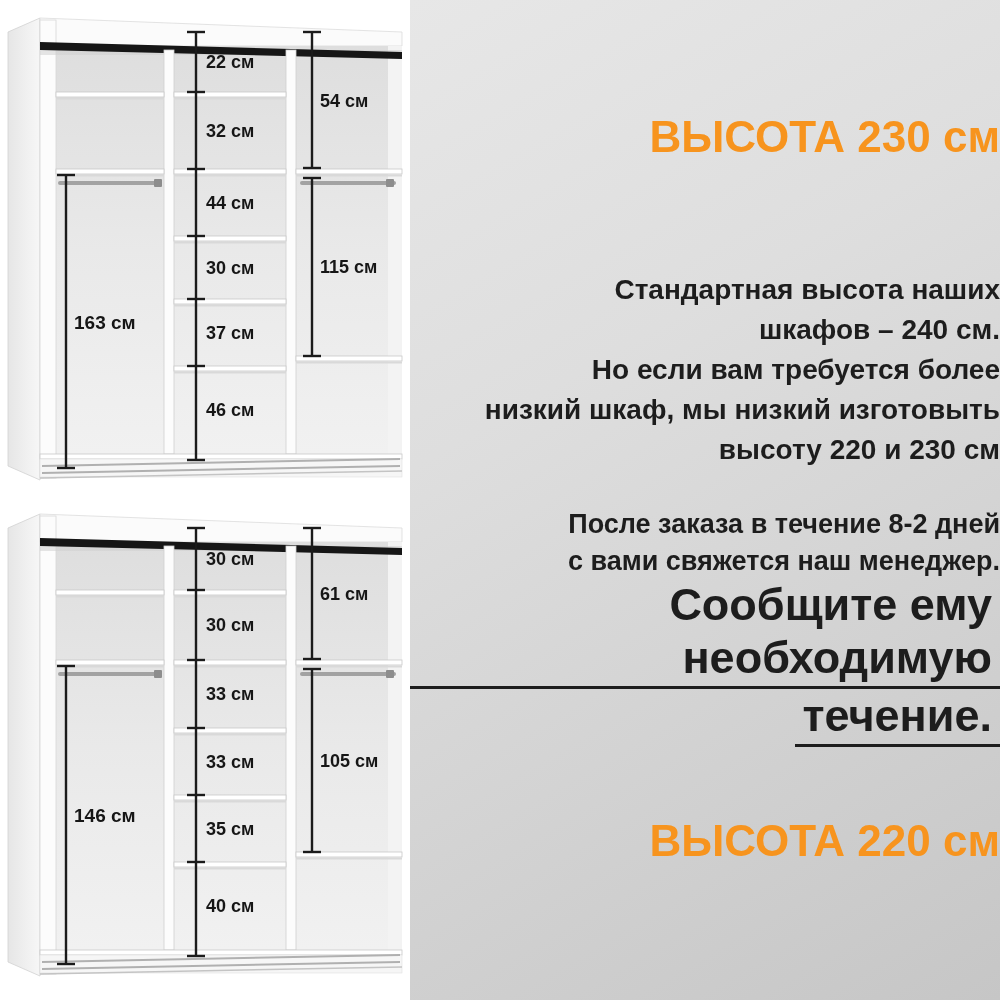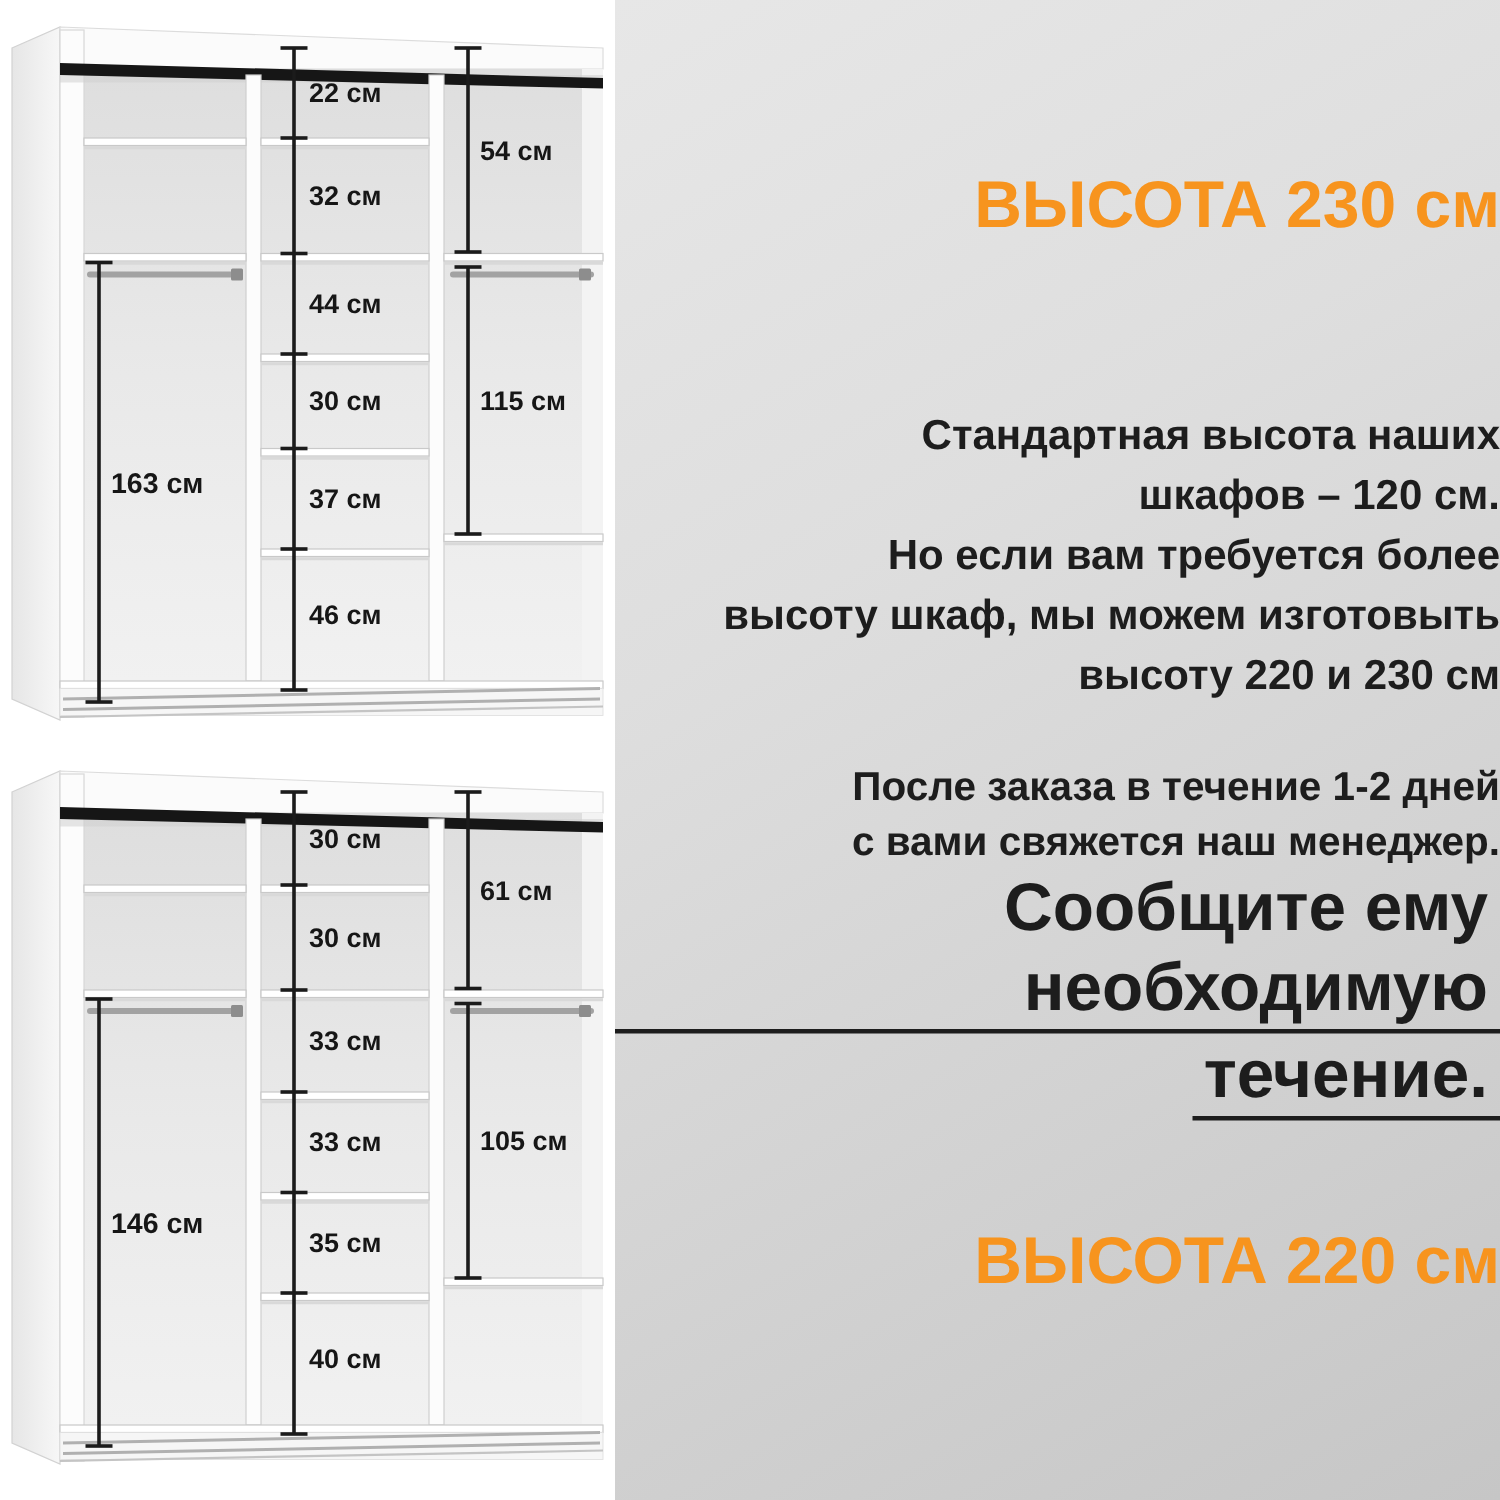--- a/index.html
+++ b/index.html
@@ -222,28 +222,28 @@
           <text x="320" y="264.5" font-family="Liberation Sans, DejaVu Sans, sans-serif" font-weight="bold" font-size="18" fill="#161616">105 см</text>
         </g>
       </svg>
   </div>
 
   <div class="info-panel">
     <div class="heading heading-top">ВЫСОТА 230 см</div>
 
     <div class="para1">
       <div>Стандартная высота наших</div>
-      <div>шкафов – 120 см.</div>
+      <div>шкафов – 240 см.</div>
       <div>Но если вам требуется более</div>
-      <div>высоту шкаф, мы можем изготовыть</div>
+      <div>низкий шкаф, мы низкий изготовыть</div>
       <div>высоту 220 и 230 см</div>
     </div>
 
     <div class="para2">
-      <div>После заказа в течение 1-2 дней</div>
+      <div>После заказа в течение 8-2 дней</div>
       <div>с вами свяжется наш менеджер.</div>
     </div>
 
     <div class="emphasis">
       <div><span class="u">Сообщите ему необходимую</span></div>
       <div><span class="u">течение.</span></div>
     </div>
 
     <div class="heading heading-bottom">ВЫСОТА 220 см</div>
   </div>

